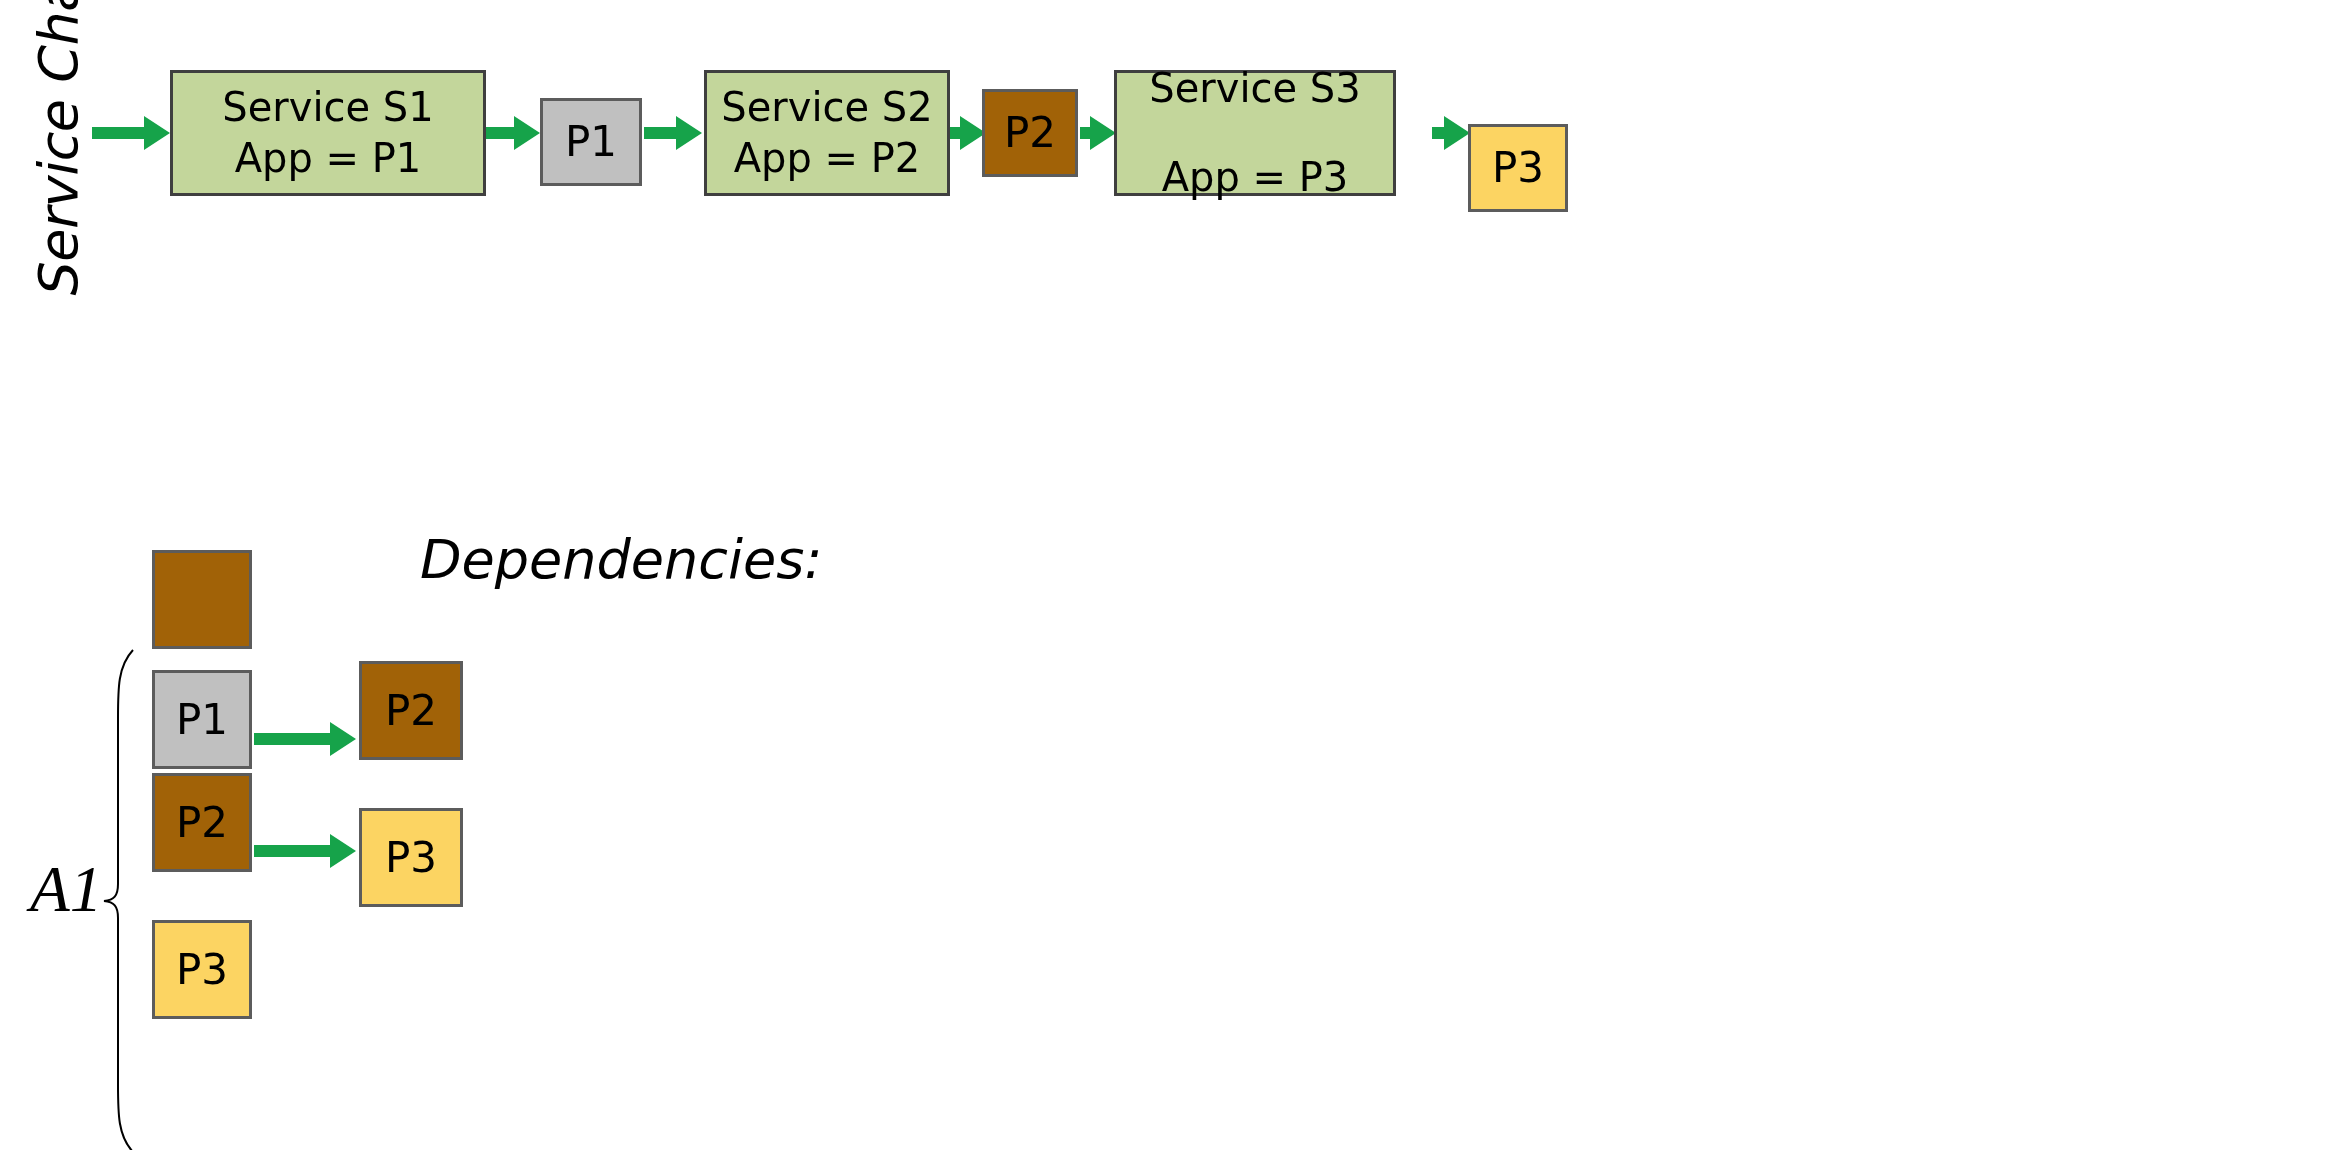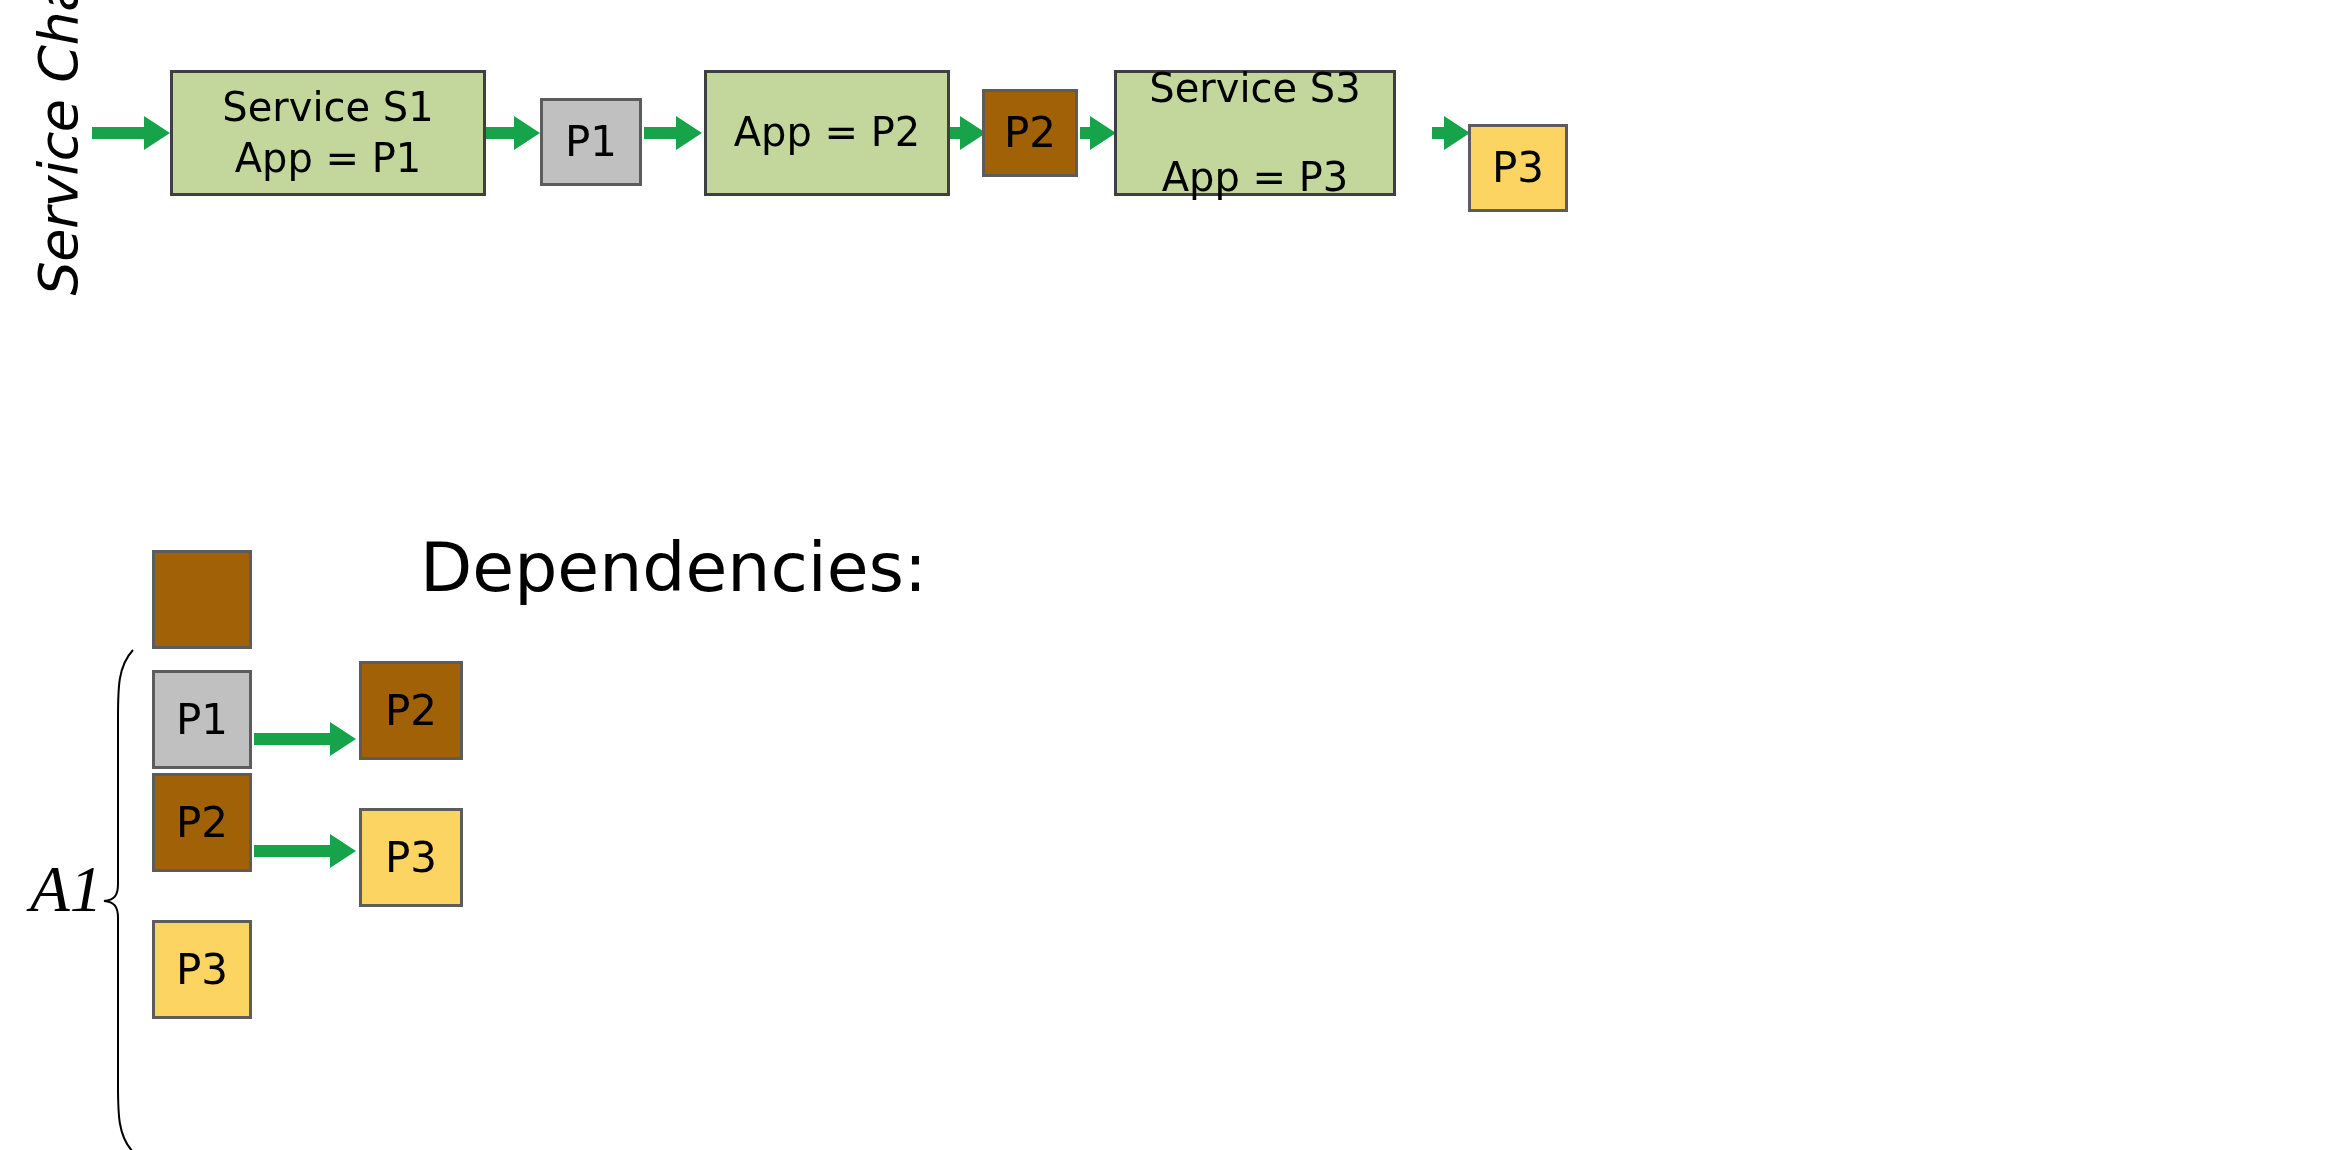--- a/index.html
+++ b/index.html
@@ -80,21 +80,22 @@
     border-bottom: 17px solid transparent;
     border-left: 26px solid #16A34A;
   }
 
   
   #dependencies-title {
     position: absolute;
     left: 420px;
     top: 528px;
     font-family: "DejaVu Sans", sans-serif;
-    font-size: 68px;
+    font-style: italic;
+    font-size: 54px;
     white-space: nowrap;
   }
 
   
   #group-brace {
     position: absolute;
     left: 100px;
     top: 648px;
     width: 40px;
     height: 506px;
@@ -132,20 +133,21 @@
 <div class="node pkg-gray" style="left:540px; top:89px; width:102px; height:88px;">
   <span class="line">P1</span>
 </div>
 
 <div class="arrow" style="left:644px; top:133px; width:60px;">
   <div class="shaft" style="width:34px;"></div>
   <div class="head" style="left:32px;"></div>
 </div>
 
 <div class="node service" style="left:704px; top:70px; width:246px; height:126px;">
+  <span class="line">Service S2</span>
   <span class="line">App = P2</span>
 </div>
 
 <div class="arrow" style="left:950px; top:133px; width:32px;">
   <div class="shaft" style="width:14px;"></div>
   <div class="head" style="left:10px;"></div>
 </div>
 
 <div class="node pkg-purple" style="left:982px; top:89px; width:96px; height:88px;">
   <span class="line">P2</span>

